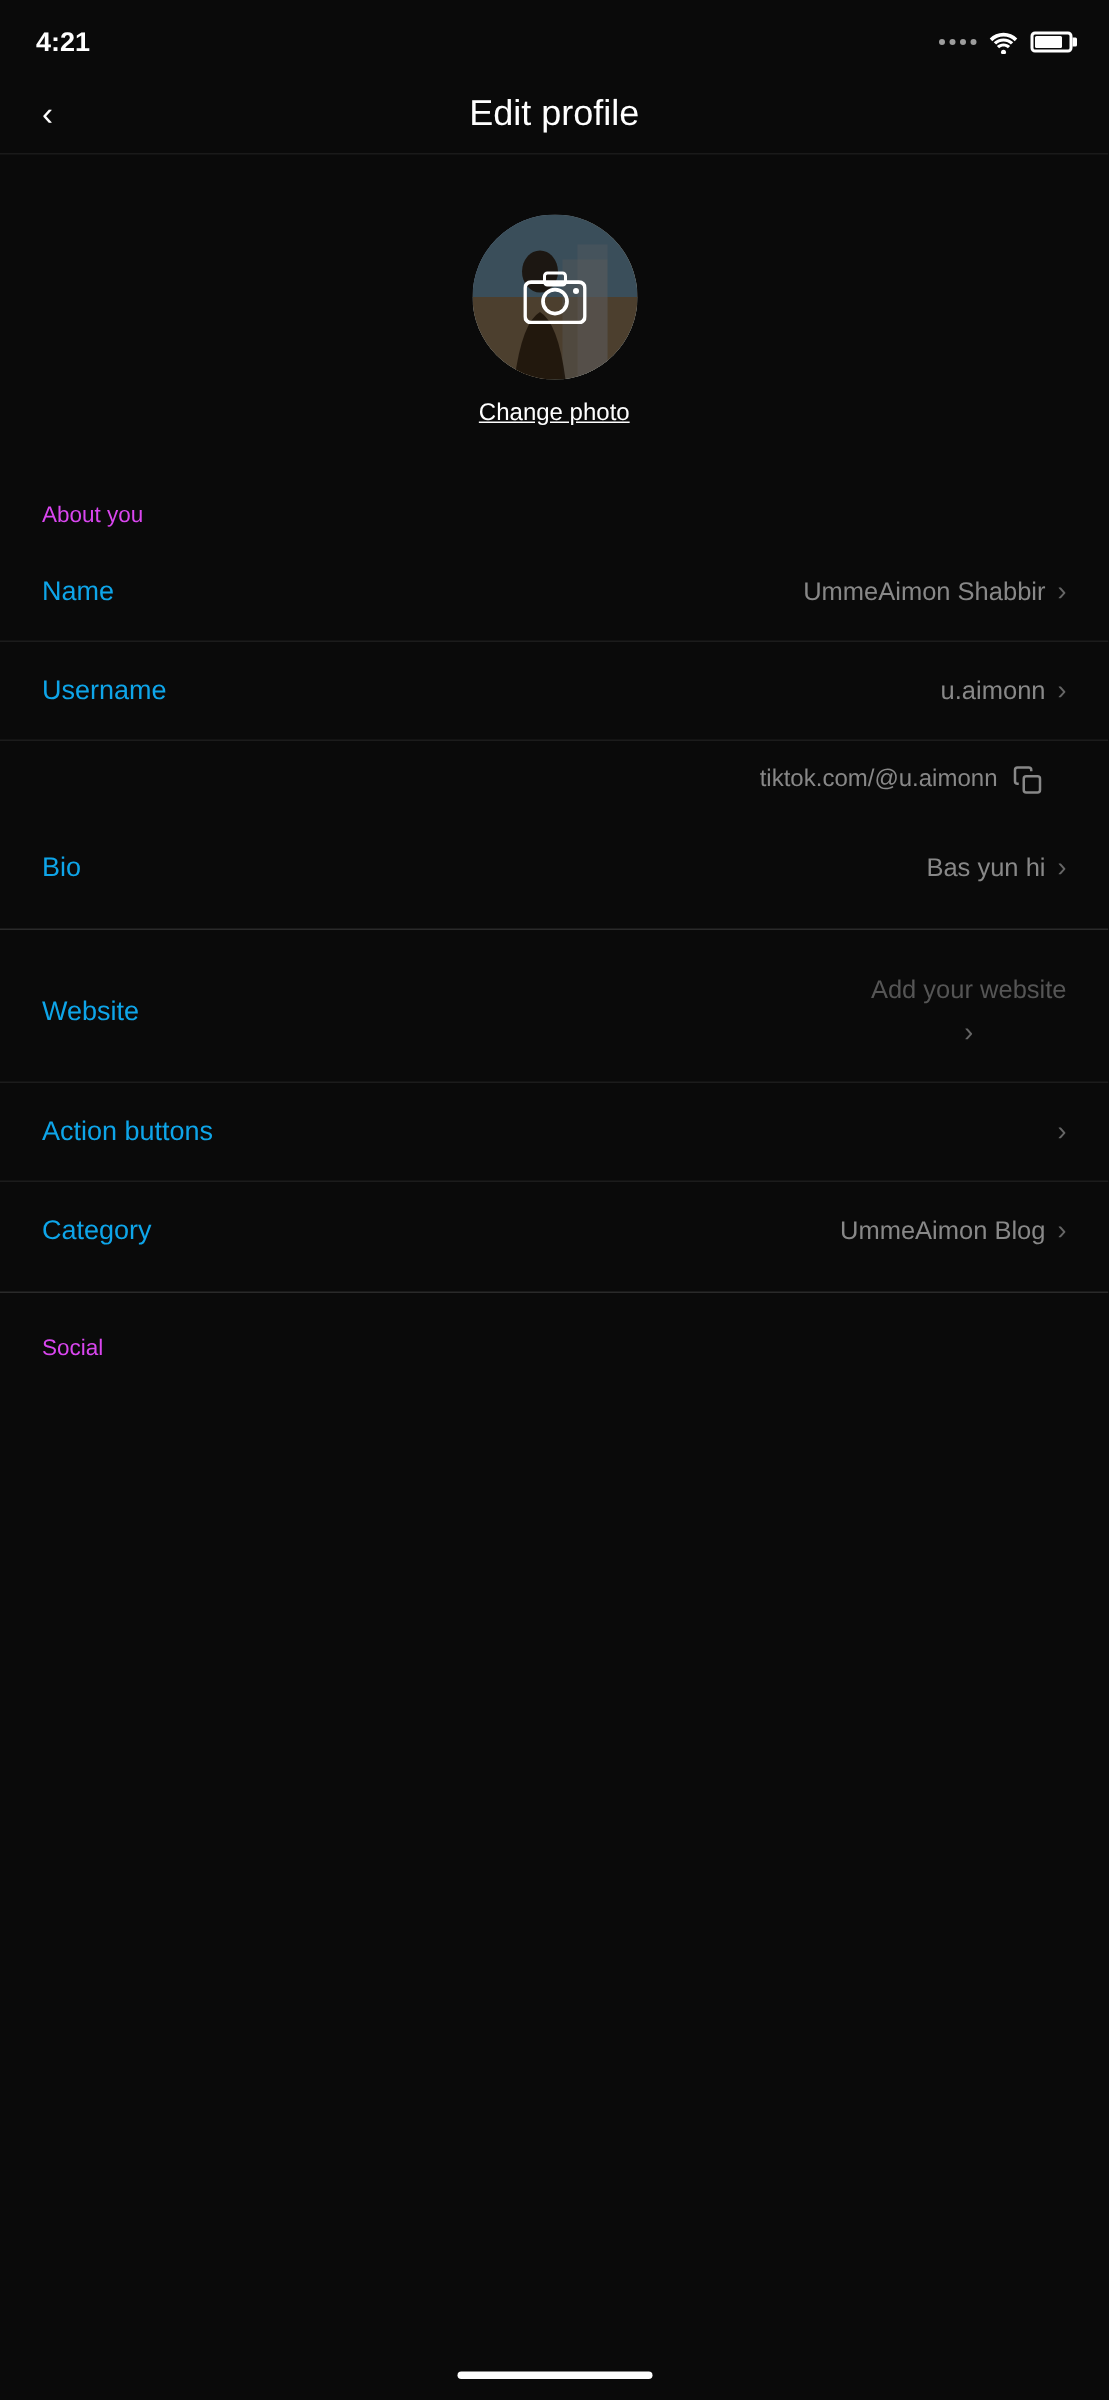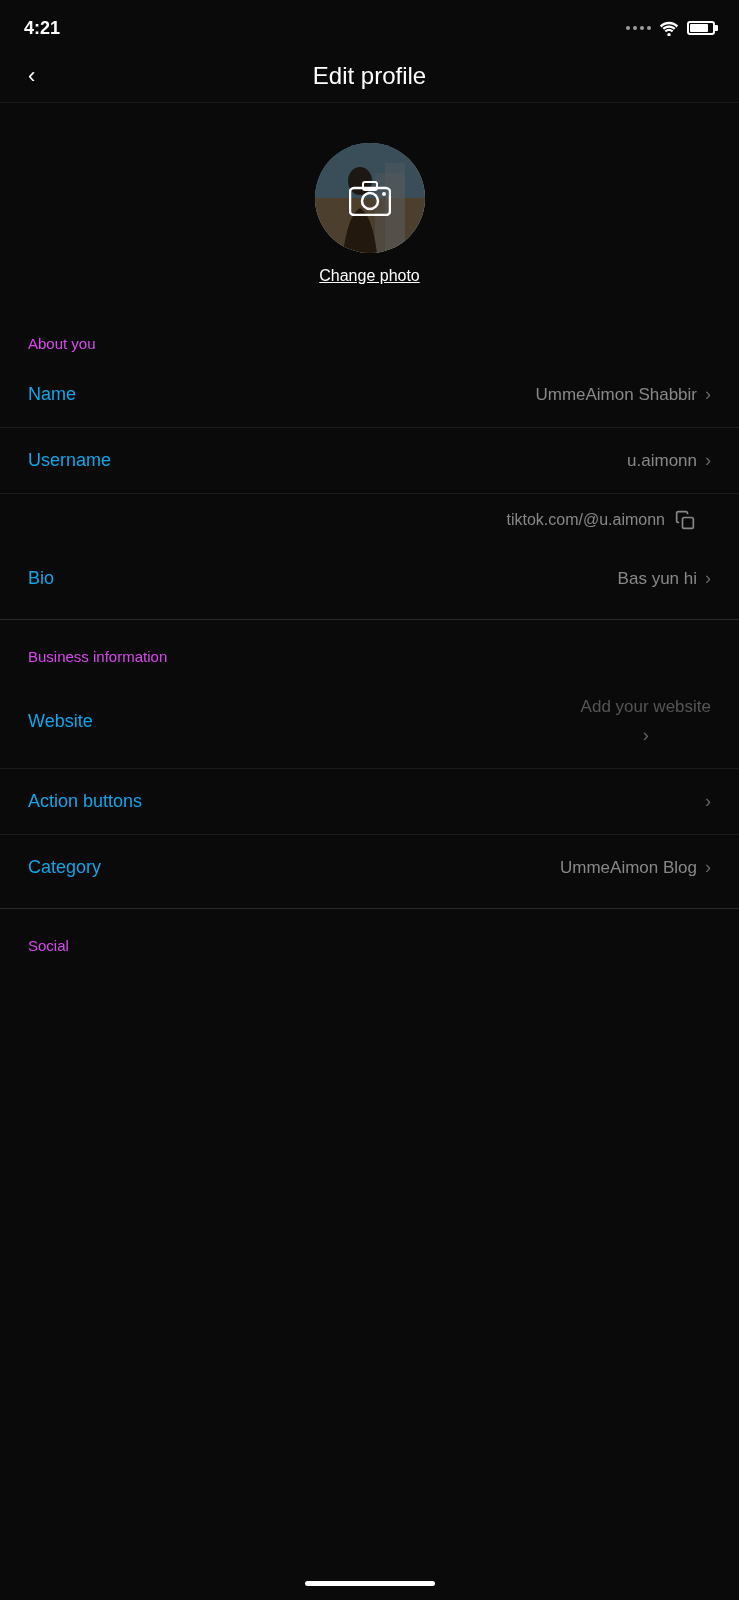--- a/index.html
+++ b/index.html
@@ -359,21 +359,20 @@
     <div class="field-value">
       <span>Bas yun hi</span>
       <span class="chevron">›</span>
     </div>
   </div>
 </div>
 
 <div class="divider"></div>
 
 <div class="section-container">
-  <div class="section-header">Business information</div>
 
   <div class="field-row">
     <span class="field-label">Website</span>
     <div class="field-value muted">
       <span>Add your website</span>
       <span class="chevron">›</span>
     </div>
   </div>
 
   <div class="field-row">

